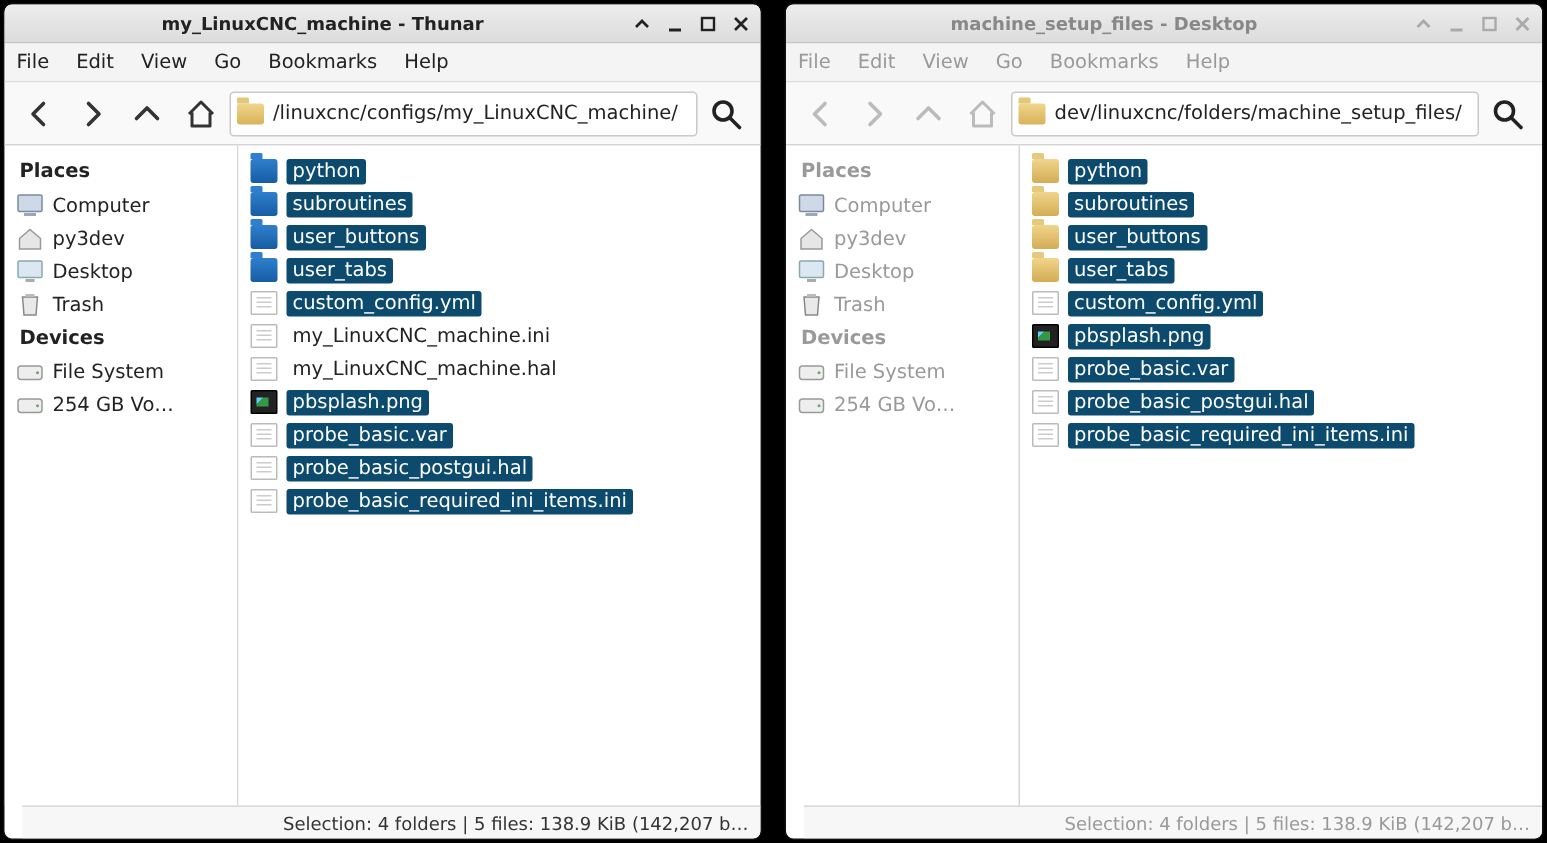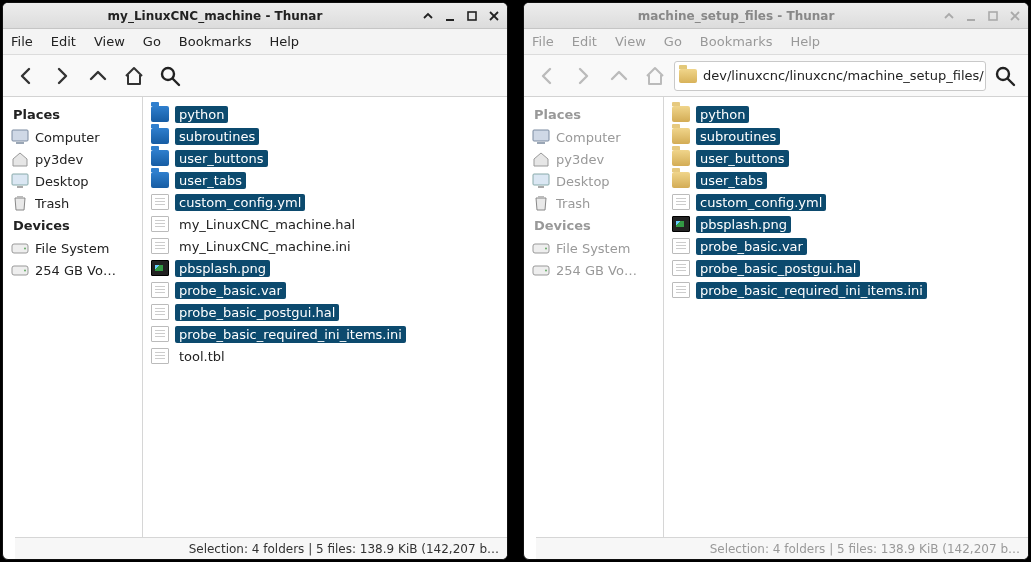--- a/index.html
+++ b/index.html
@@ -127,21 +127,21 @@
   .searchbtn svg { stroke:#222; stroke-width:2; fill:none; }
   .window.inactive .searchbtn svg { stroke:#555; }
 
   
   .body {
     flex: 1;
     display: flex;
     overflow: hidden;
   }
   .sidebar {
-    width: 140px;
+    width: 156px;
     border-right: 1px solid #d6d6d6;
     background: #fff;
     padding: 6px 2px;
     overflow: hidden;
   }
   .sidebar-head {
     font-weight: bold;
     font-size: 13px;
     padding: 4px 8px 4px 8px;
   }
@@ -304,20 +304,24 @@
         <div class="navbtn">
           <svg width="20" height="20" viewBox="0 0 20 20">
             <polyline points="3,13 10,6 17,13" stroke="#333" stroke-width="2.4" fill="none" stroke-linecap="round" stroke-linejoin="round"></polyline>
           </svg>
         </div>
         <div class="navbtn">
           <svg width="22" height="22" viewBox="0 0 22 22">
             <path d="M3 11 L11 3 L19 11 M5 10 V19 H17 V10" stroke="#333" stroke-width="2" fill="none" stroke-linejoin="round"></path>
           </svg>
         </div>
+        <div class="pathbar">
+          <span class="foldericon"></span>
+          <span class="pathtext">/linuxcnc/configs/my_LinuxCNC_machine/</span>
+        </div>
         <div class="searchbtn">
           <svg width="22" height="22" viewBox="0 0 22 22">
             <circle cx="9" cy="9" r="6" stroke="#222" stroke-width="2.4" fill="none"></circle>
             <line x1="14" y1="14" x2="20" y2="20" stroke="#222" stroke-width="2.4" stroke-linecap="round"></line>
           </svg>
         </div>
       </div>
       <div class="body">
         <div class="sidebar">
           <div class="sidebar-head">Places</div>
@@ -392,55 +396,51 @@
           <div class="filerow selected">
             <span class="ficon folder"></span>
             <span class="label">user_tabs</span>
           </div>
           <div class="filerow selected">
             <span class="ficon file"></span>
             <span class="label">custom_config.yml</span>
           </div>
           <div class="filerow">
             <span class="ficon file"></span>
+            <span class="label">my_LinuxCNC_machine.ini</span>
+          </div>
+          <div class="filerow">
+            <span class="ficon file"></span>
             <span class="label">my_LinuxCNC_machine.hal</span>
-          </div>
-          <div class="filerow">
-            <span class="ficon file"></span>
-            <span class="label">my_LinuxCNC_machine.ini</span>
           </div>
           <div class="filerow selected">
             <span class="ficon image"></span>
             <span class="label">pbsplash.png</span>
           </div>
           <div class="filerow selected">
             <span class="ficon file"></span>
             <span class="label">probe_basic.var</span>
           </div>
           <div class="filerow selected">
             <span class="ficon file"></span>
             <span class="label">probe_basic_postgui.hal</span>
           </div>
           <div class="filerow selected">
             <span class="ficon file"></span>
             <span class="label">probe_basic_required_ini_items.ini</span>
-          </div>
-          <div class="filerow">
-            <span class="ficon file"></span>
-            <span class="label">tool.tbl</span>
           </div>
         </div>
       </div>
       <div class="statusbar">
         <span>Selection: 4 folders  |  5 files: 138.9 KiB (142,207 b…</span>
       </div>
     </div>
     <div class="window inactive">
       <div class="titlebar">
-        <span class="title">machine_setup_files - Thunar</span>
+        <span class="title">machine_setup_files - Desktop</span>
         <div class="winbtns">
           <span class="winbtn">
             <svg width="12" height="12" viewBox="0 0 12 12">
               <polyline points="2,8 6,4 10,8" stroke="currentColor" stroke-width="1.8" fill="none"></polyline>
             </svg>
           </span>
           <span class="winbtn">
             <svg width="12" height="12" viewBox="0 0 12 12">
               <line x1="2" y1="10" x2="10" y2="10" stroke="currentColor" stroke-width="2"></line>
             </svg>
@@ -482,21 +482,21 @@
             <polyline points="3,13 10,6 17,13" stroke="#bbb" stroke-width="2.4" fill="none" stroke-linecap="round" stroke-linejoin="round"></polyline>
           </svg>
         </div>
         <div class="navbtn">
           <svg width="22" height="22" viewBox="0 0 22 22">
             <path d="M3 11 L11 3 L19 11 M5 10 V19 H17 V10" stroke="#bbb" stroke-width="2" fill="none" stroke-linejoin="round"></path>
           </svg>
         </div>
         <div class="pathbar">
           <span class="foldericon"></span>
-          <span class="pathtext">dev/linuxcnc/linuxcnc/machine_setup_files/</span>
+          <span class="pathtext">dev/linuxcnc/folders/machine_setup_files/</span>
         </div>
         <div class="searchbtn">
           <svg width="22" height="22" viewBox="0 0 22 22">
             <circle cx="9" cy="9" r="6" stroke="#222" stroke-width="2.4" fill="none"></circle>
             <line x1="14" y1="14" x2="20" y2="20" stroke="#222" stroke-width="2.4" stroke-linecap="round"></line>
           </svg>
         </div>
       </div>
       <div class="body">
         <div class="sidebar">

